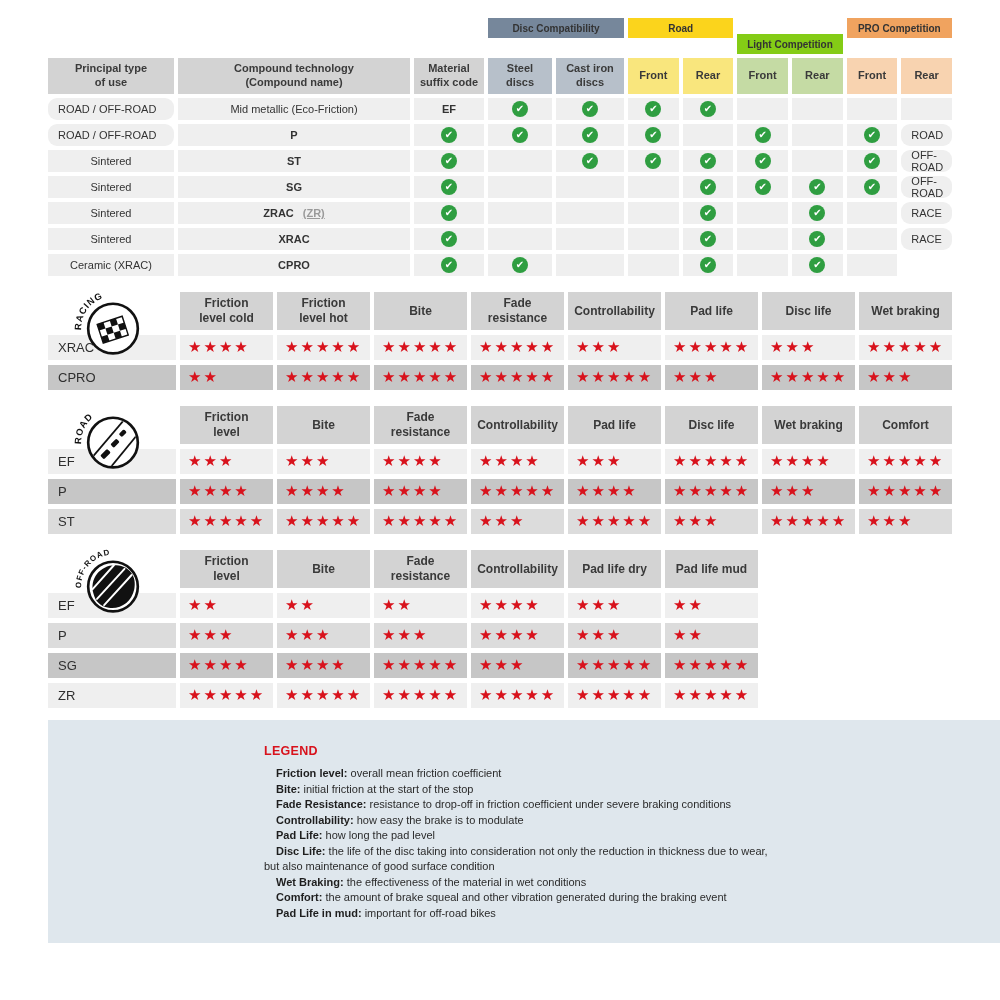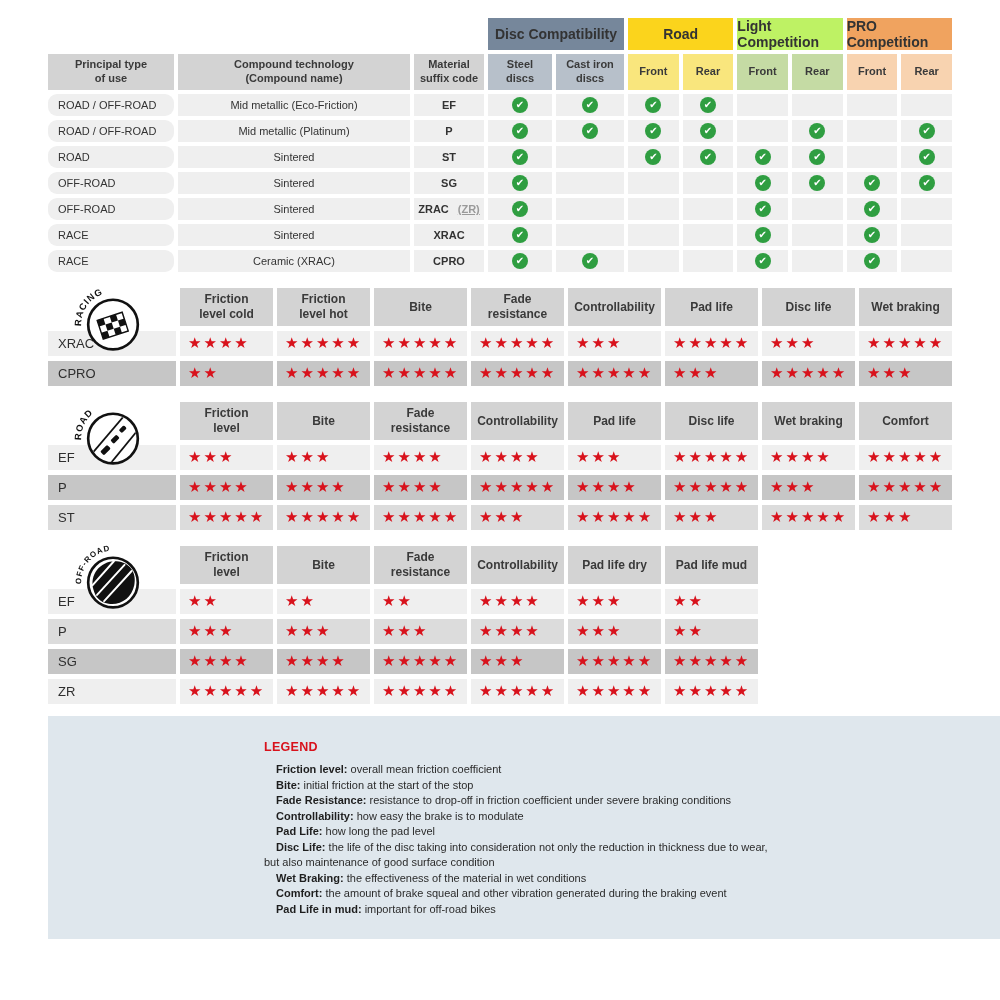--- a/index.html
+++ b/index.html
@@ -8,21 +8,21 @@
     --legendbg:#dfe7ed; --red:#d8121c; --text:#3a3a3a;
   }
   *{box-sizing:border-box;}
   html,body{margin:0;padding:0;}
   body{
     width:1000px;height:1000px;padding:18px 48px;background:#fff;
     font-family:"Liberation Sans",sans-serif;color:var(--text);overflow:hidden;
   }
   
   .compat-grid{display:grid;grid-template-columns:126px 232px 70px 64px 68px repeat(6,1fr);gap:4px;width:904px;}
-  .gh{height:32px;display:flex;align-items:center;justify-content:center;font-size:14px;font-weight:bold;color:#333;}
+  .gh{height:20px;display:flex;align-items:center;justify-content:center;font-size:10px;font-weight:bold;color:#333;}
   .spacer{background:transparent;}
   .ch{height:36px;display:flex;align-items:center;justify-content:center;text-align:center;
       font-size:11px;font-weight:bold;background:var(--hgray);white-space:pre-line;line-height:1.25;color:#3a3a3a;}
   .dc{height:22px;display:flex;align-items:center;background:var(--rlight);font-size:11px;color:#333;}
   .use{padding-left:10px;border-radius:9px;}
   .tech{justify-content:center;}
   .code{justify-content:center;font-weight:bold;}
   .note{color:#9a9a9a;margin-left:9px;font-weight:bold;text-decoration:underline;}
   .check-cell{justify-content:center;}
   .check{width:16px;height:16px;border-radius:50%;background:var(--check);color:#fff;
@@ -51,21 +51,21 @@
 </style>
 </head>
 <body>
 
 <div class="page">
   <section>
     <div class="compat-grid" id="compat-grid">
         <div class="gh spacer" style="grid-column: span 3;"></div>
         <div class="gh" style="background: rgb(118, 135, 155); grid-column: span 2;">Disc Compatibility</div>
         <div class="gh" style="background: rgb(251, 212, 28); grid-column: span 2;">Road</div>
-        <div class="gh" style="background: #bef264; grid-column: span 2;">Light Competition</div>
+        <div class="gh" style="background: #84cc16; grid-column: span 2; margin-top: 16px;">Light Competition</div>
         <div class="gh" style="background: rgb(240, 163, 95); grid-column: span 2;">PRO Competition</div>
         <div class="ch">Principal type
 of use</div>
         <div class="ch">Compound technology
 (Compound name)</div>
         <div class="ch">Material
 suffix code</div>
         <div class="ch" style="background: rgb(183, 192, 202);">Steel
 discs</div>
         <div class="ch" style="background: rgb(183, 192, 202);">Cast iron
@@ -91,21 +91,20 @@
           <span class="check">✔</span>
         </div>
         <div class="dc check-cell">
           <span class="check">✔</span>
         </div>
         <div class="dc check-cell"></div>
         <div class="dc check-cell"></div>
         <div class="dc check-cell"></div>
         <div class="dc check-cell"></div>
         <div class="dc use">ROAD / OFF-ROAD</div>
-        <div class="dc tech">Mid metallic (Platinum)</div>
         <div class="dc code">
           <span>P</span>
         </div>
         <div class="dc check-cell">
           <span class="check">✔</span>
         </div>
         <div class="dc check-cell">
           <span class="check">✔</span>
         </div>
         <div class="dc check-cell">

